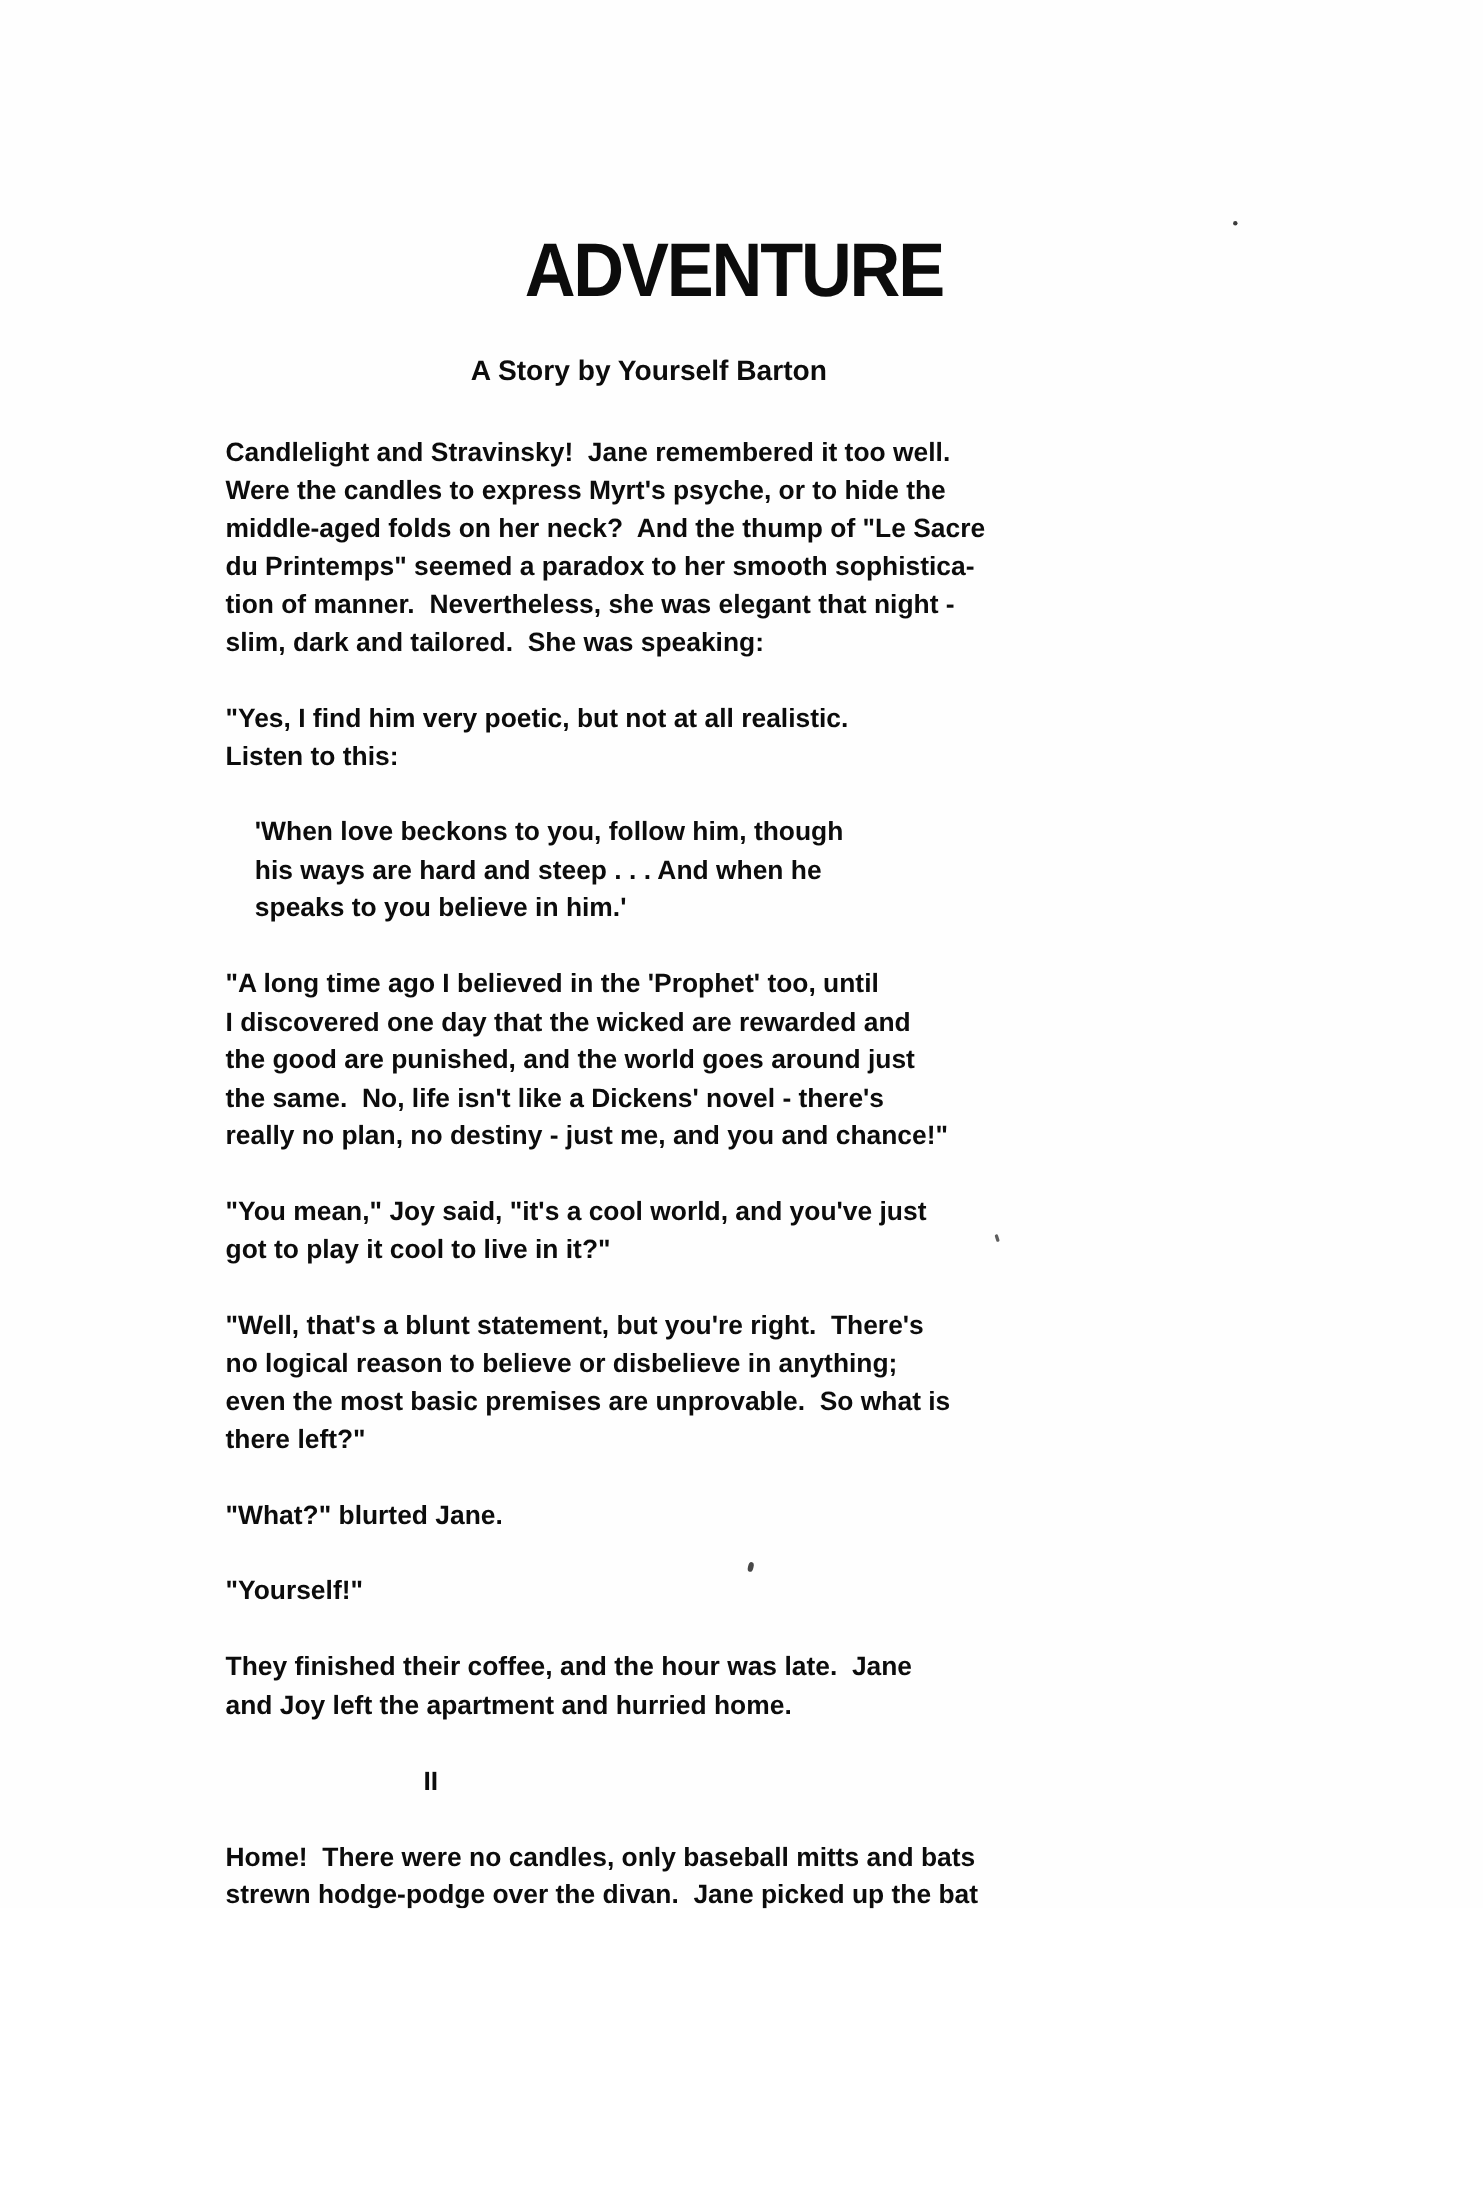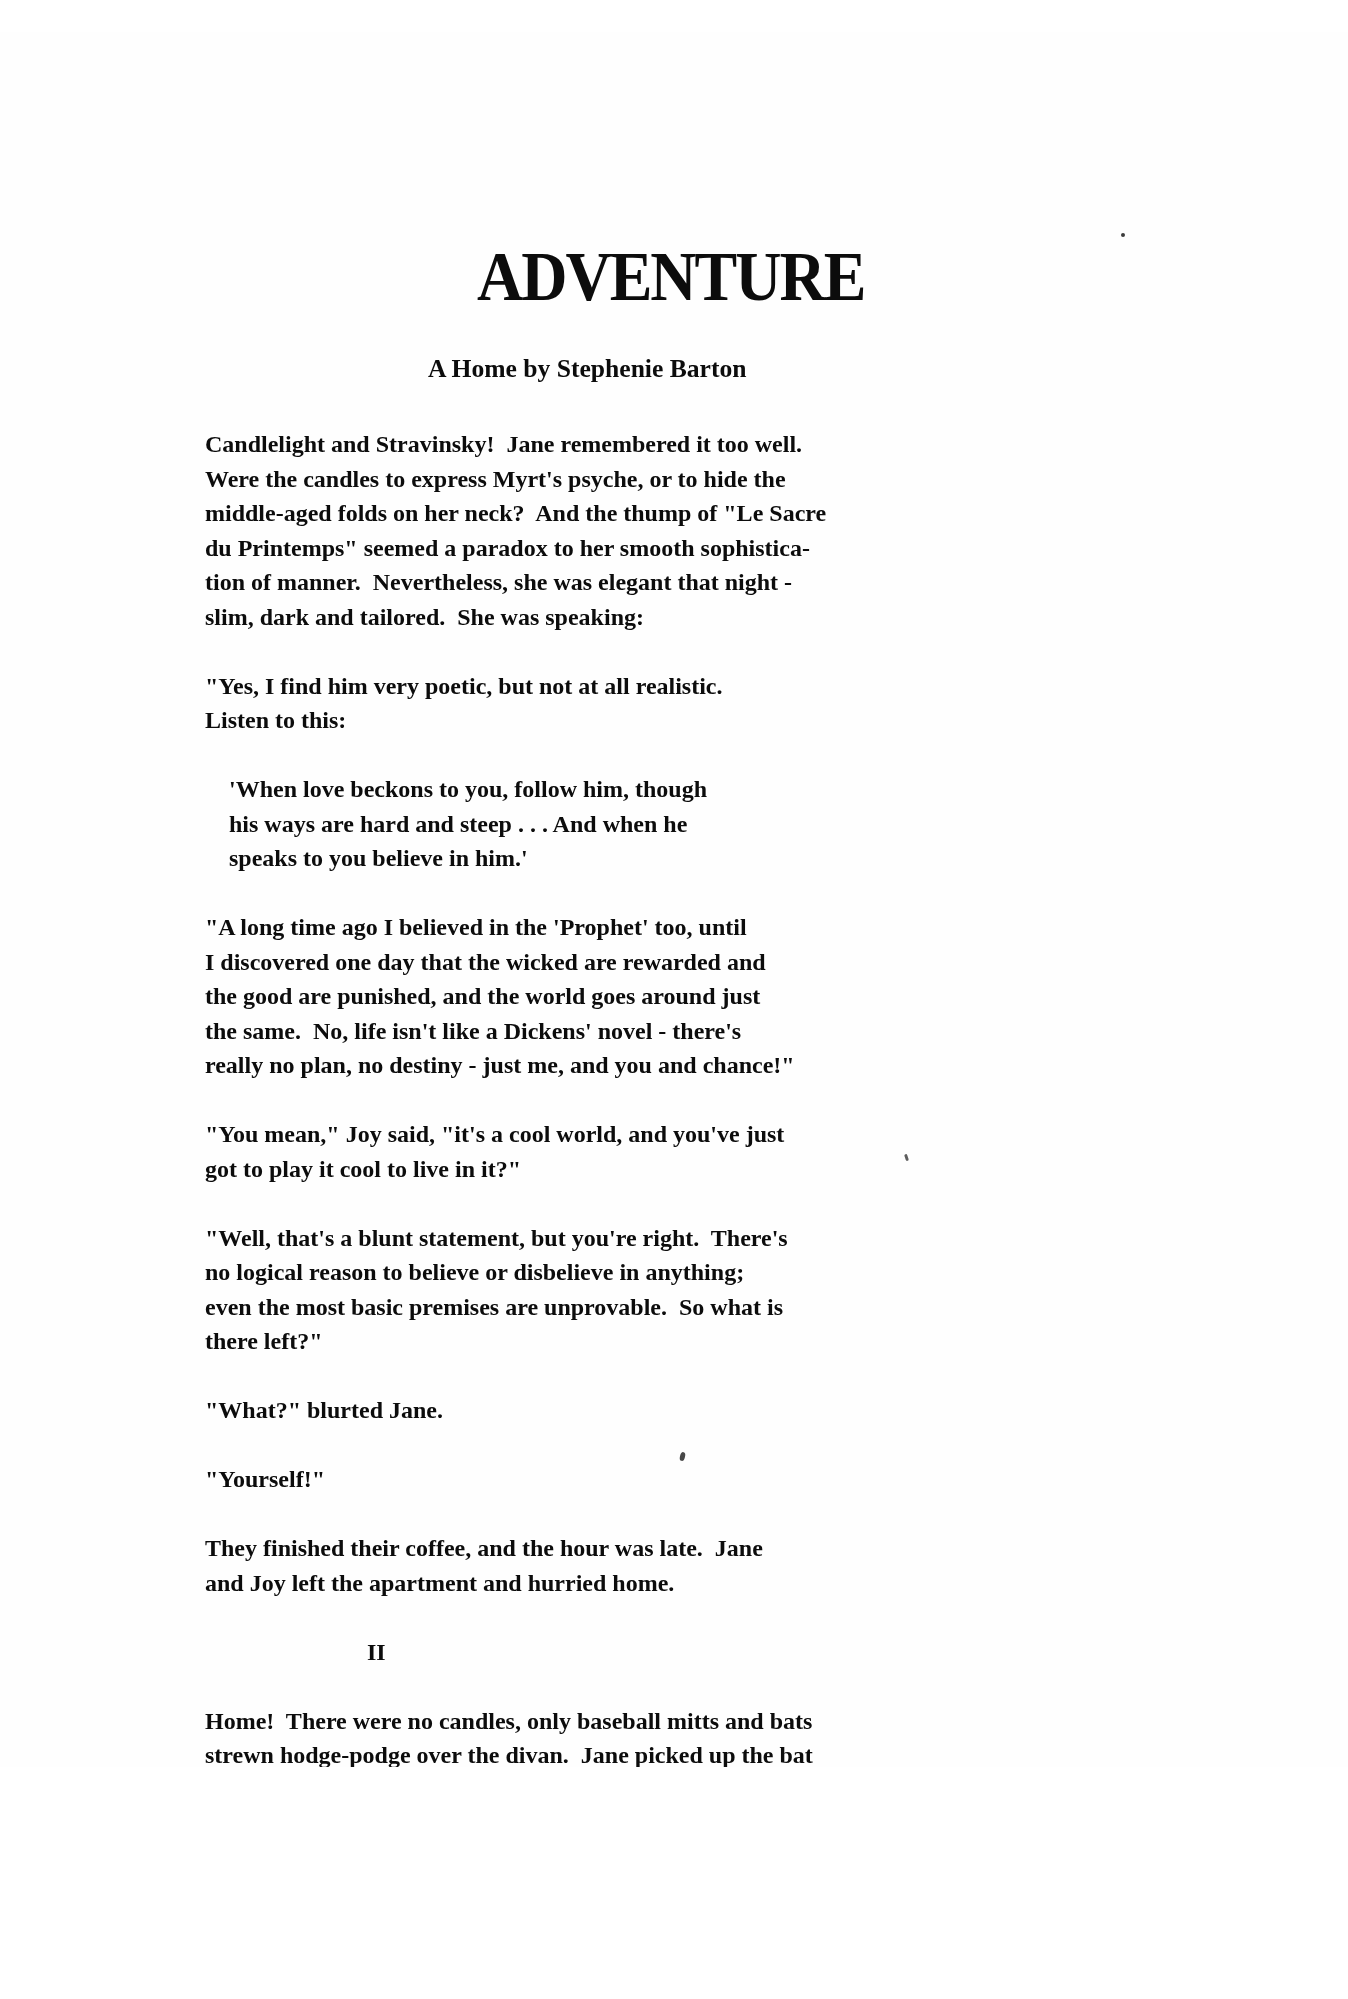--- a/index.html
+++ b/index.html
@@ -6,24 +6,23 @@
     margin: 0;
     padding: 0;
     background: #ffffff;
   }
   .page {
     position: relative;
     width: 1348px;
     height: 1735px;
     background: var(--paper, #fefefe);
     color: var(--ink, #0c0c0c);
-    font-family: Liberation Serif, serif;
+    font-family: Liberation Sans, sans-serif;
     font-weight: 700;
     overflow: hidden;
-    margin-top: 32px;
   }
   .title {
     position: absolute;
     left: 477px;
     top: 211px;
     font-size: 64px;
     line-height: 64px;
     letter-spacing: -2px;
     white-space: pre;
     transform: scaleY(1.08);
@@ -64,21 +63,21 @@
   .speck.comma-midpage { left: 680px; top: 1420px; width: 5px; height: 9px; border-radius: 3px / 5px; transform: rotate(14deg); opacity: .8; }
   .speck.tick-coolworld { left: 905px; top: 1122px; width: 3px; height: 7px; border-radius: 2px; transform: rotate(-18deg); opacity: .7; }
 </style>
 </head>
 <body>
 
 <div class="page">
 
   <div class="title">ADVENTURE</div>
 
-  <div class="byline">A Home by Stephenie Barton</div>
+  <div class="byline">A Story by Yourself Barton</div>
 
   <pre class="bodytext">Candlelight and Stravinsky!  Jane remembered it too well.
 Were the candles to express Myrt's psyche, or to hide the
 middle-aged folds on her neck?  And the thump of "Le Sacre
 du Printemps" seemed a paradox to her smooth sophistica-
 tion of manner.  Nevertheless, she was elegant that night -
 slim, dark and tailored.  She was speaking:
 
 "Yes, I find him very poetic, but not at all realistic.
 Listen to this:

